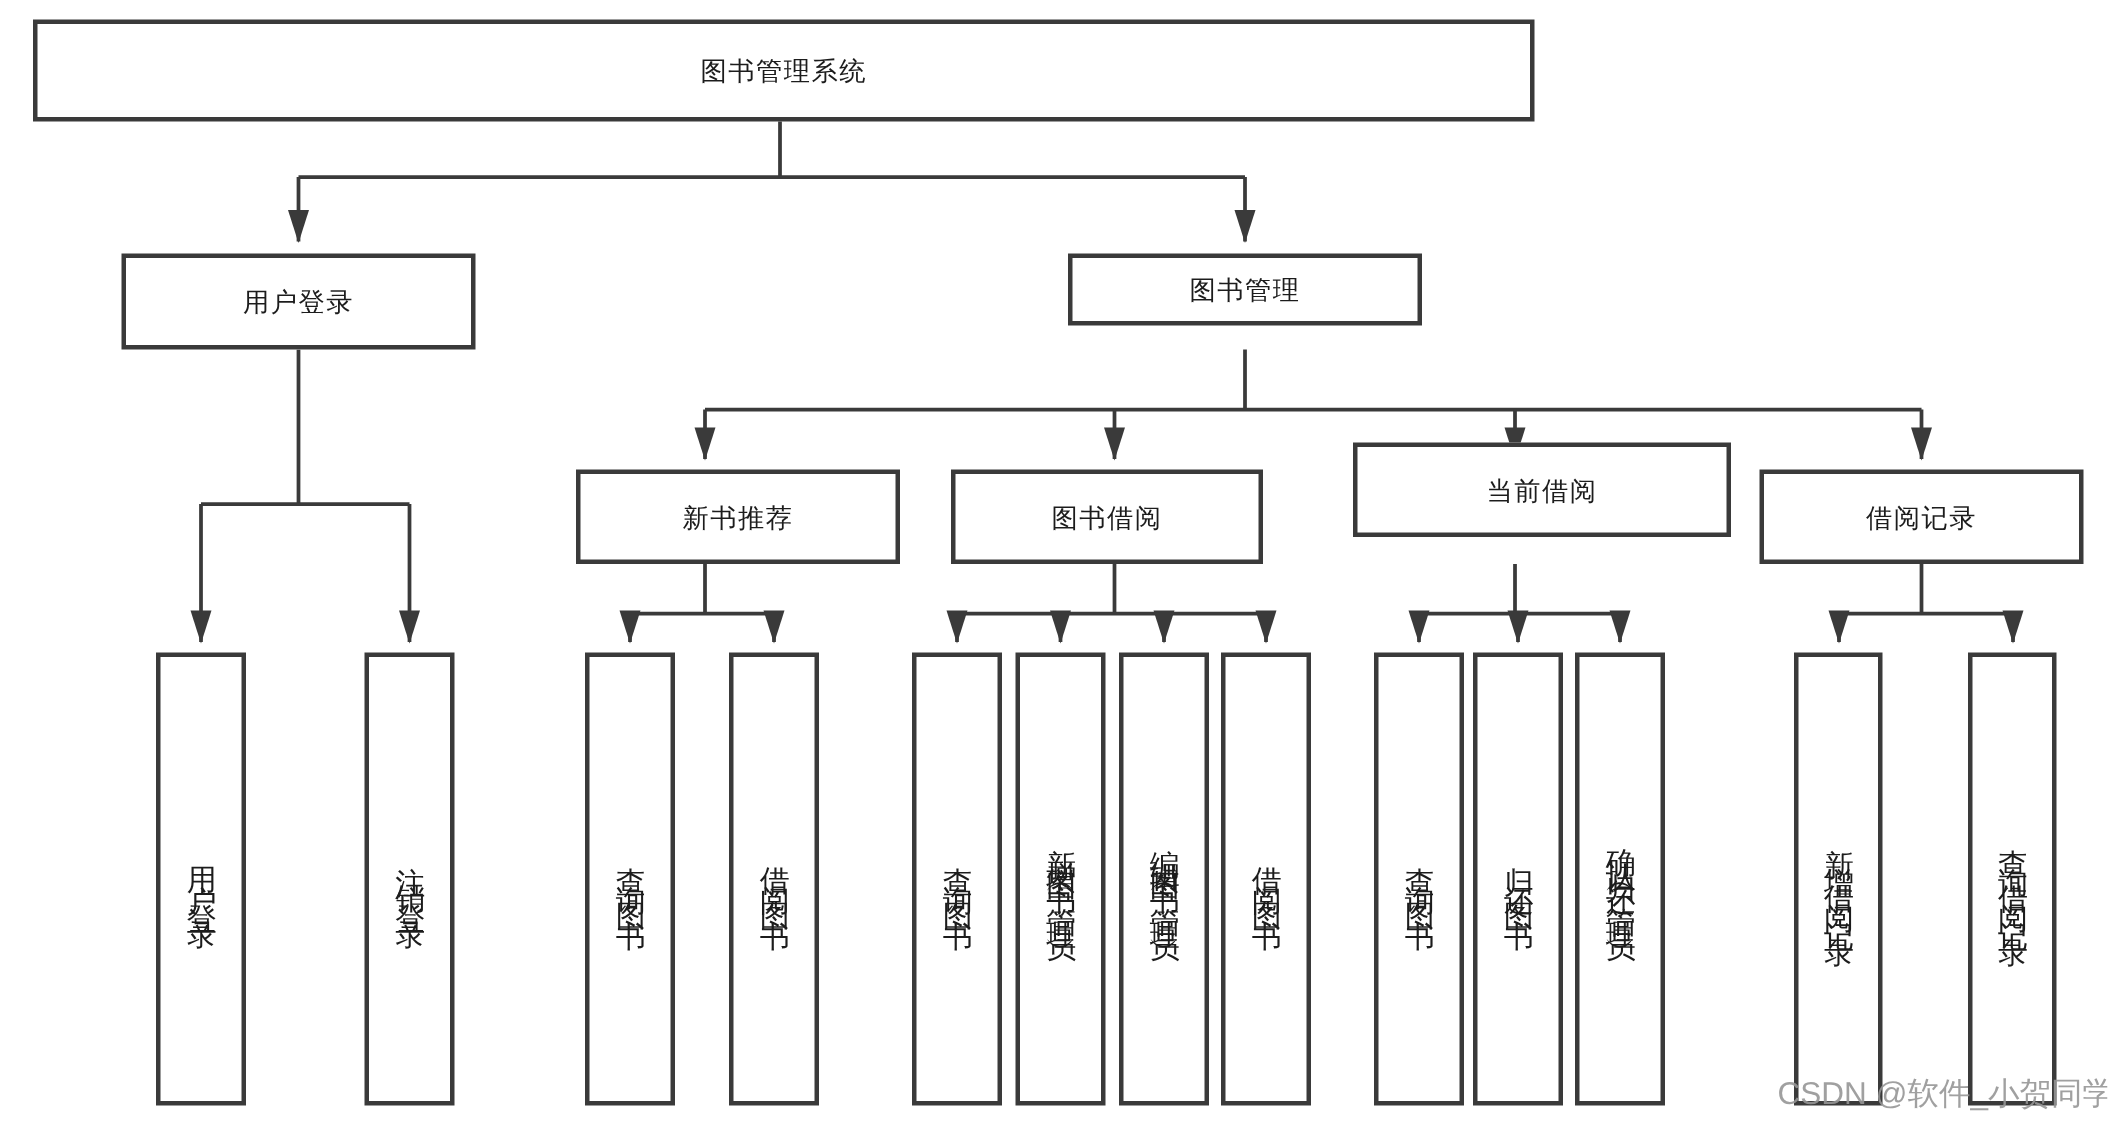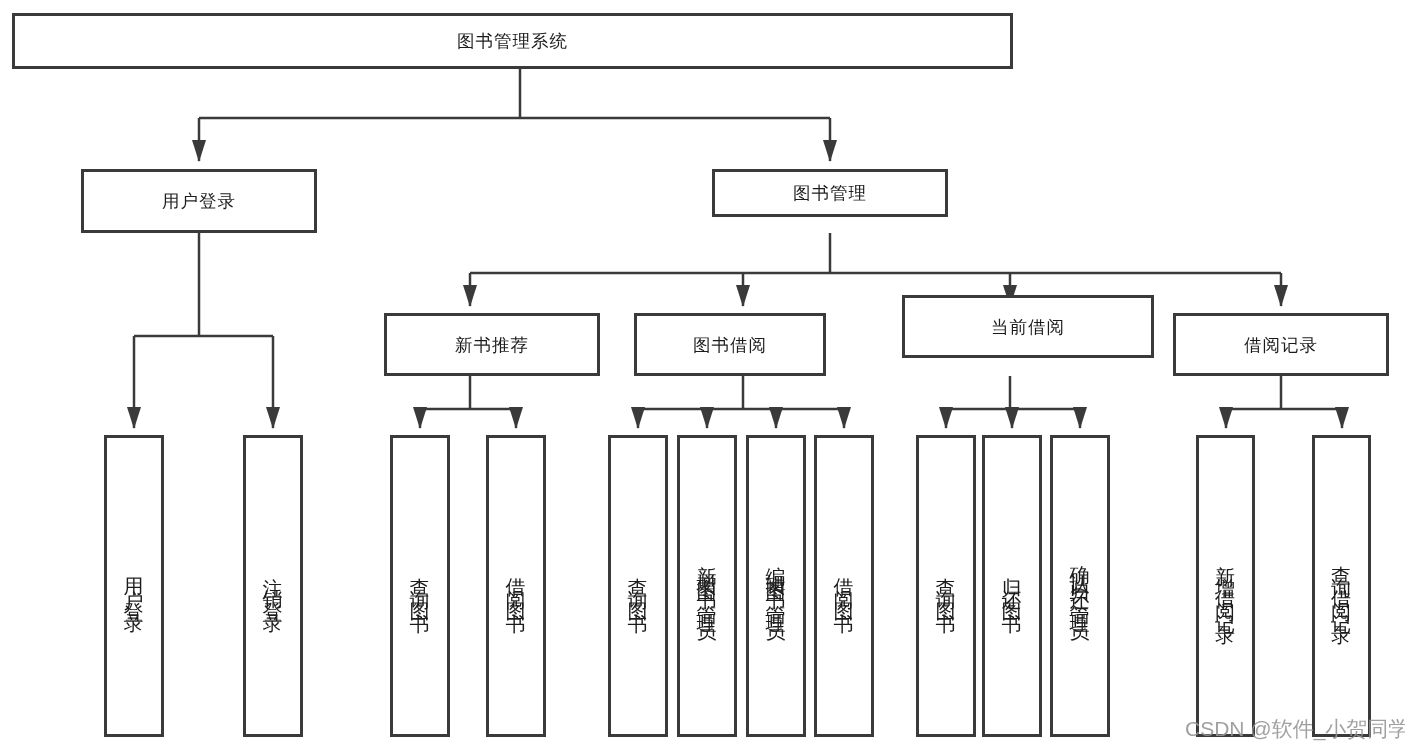--- a/index.html
+++ b/index.html
@@ -41,25 +41,25 @@
     text-orientation: mixed;
     font-size: 20px;
     line-height: 1;
     letter-spacing: 12px;
     white-space: nowrap;
   }
   .vlabel.long {
     letter-spacing: 8px;
   }
   
-  .n-root        { left: 12px;   top: 13px;  width: 1001px; height: 56px; }
+  .n-root        { left: 22px;   top: 13px;  width: 1001px; height: 68px; }
   .n-user-login  { left: 81px;   top: 169px; width: 236px;  height: 64px; }
   .n-book-mgmt   { left: 712px;  top: 169px; width: 236px;  height: 48px; }
   .n-new-book    { left: 362px;  top: 313px; width: 216px;  height: 63px; margin-left: 22px; }
-  .n-borrow      { left: 634px;  top: 313px; width: 192px;  height: 63px; }
+  .n-borrow      { left: 634px;  top: 313px; width: 208px;  height: 63px; }
   .n-current     { left: 902px;  top: 295px; width: 252px;  height: 63px; }
   .n-records     { left: 1173px; top: 313px; width: 216px;  height: 63px; }
   .leaf          { top: 435px; width: 60px; height: 302px; }
   .n-ul-login    { left: 104px; }
   .n-ul-logout   { left: 243px; }
   .n-nb-query    { left: 390px; }
   .n-nb-borrow   { left: 486px; }
   .n-bb-query    { left: 608px; }
   .n-bb-add      { left: 677px; }
   .n-bb-edit     { left: 746px; }

